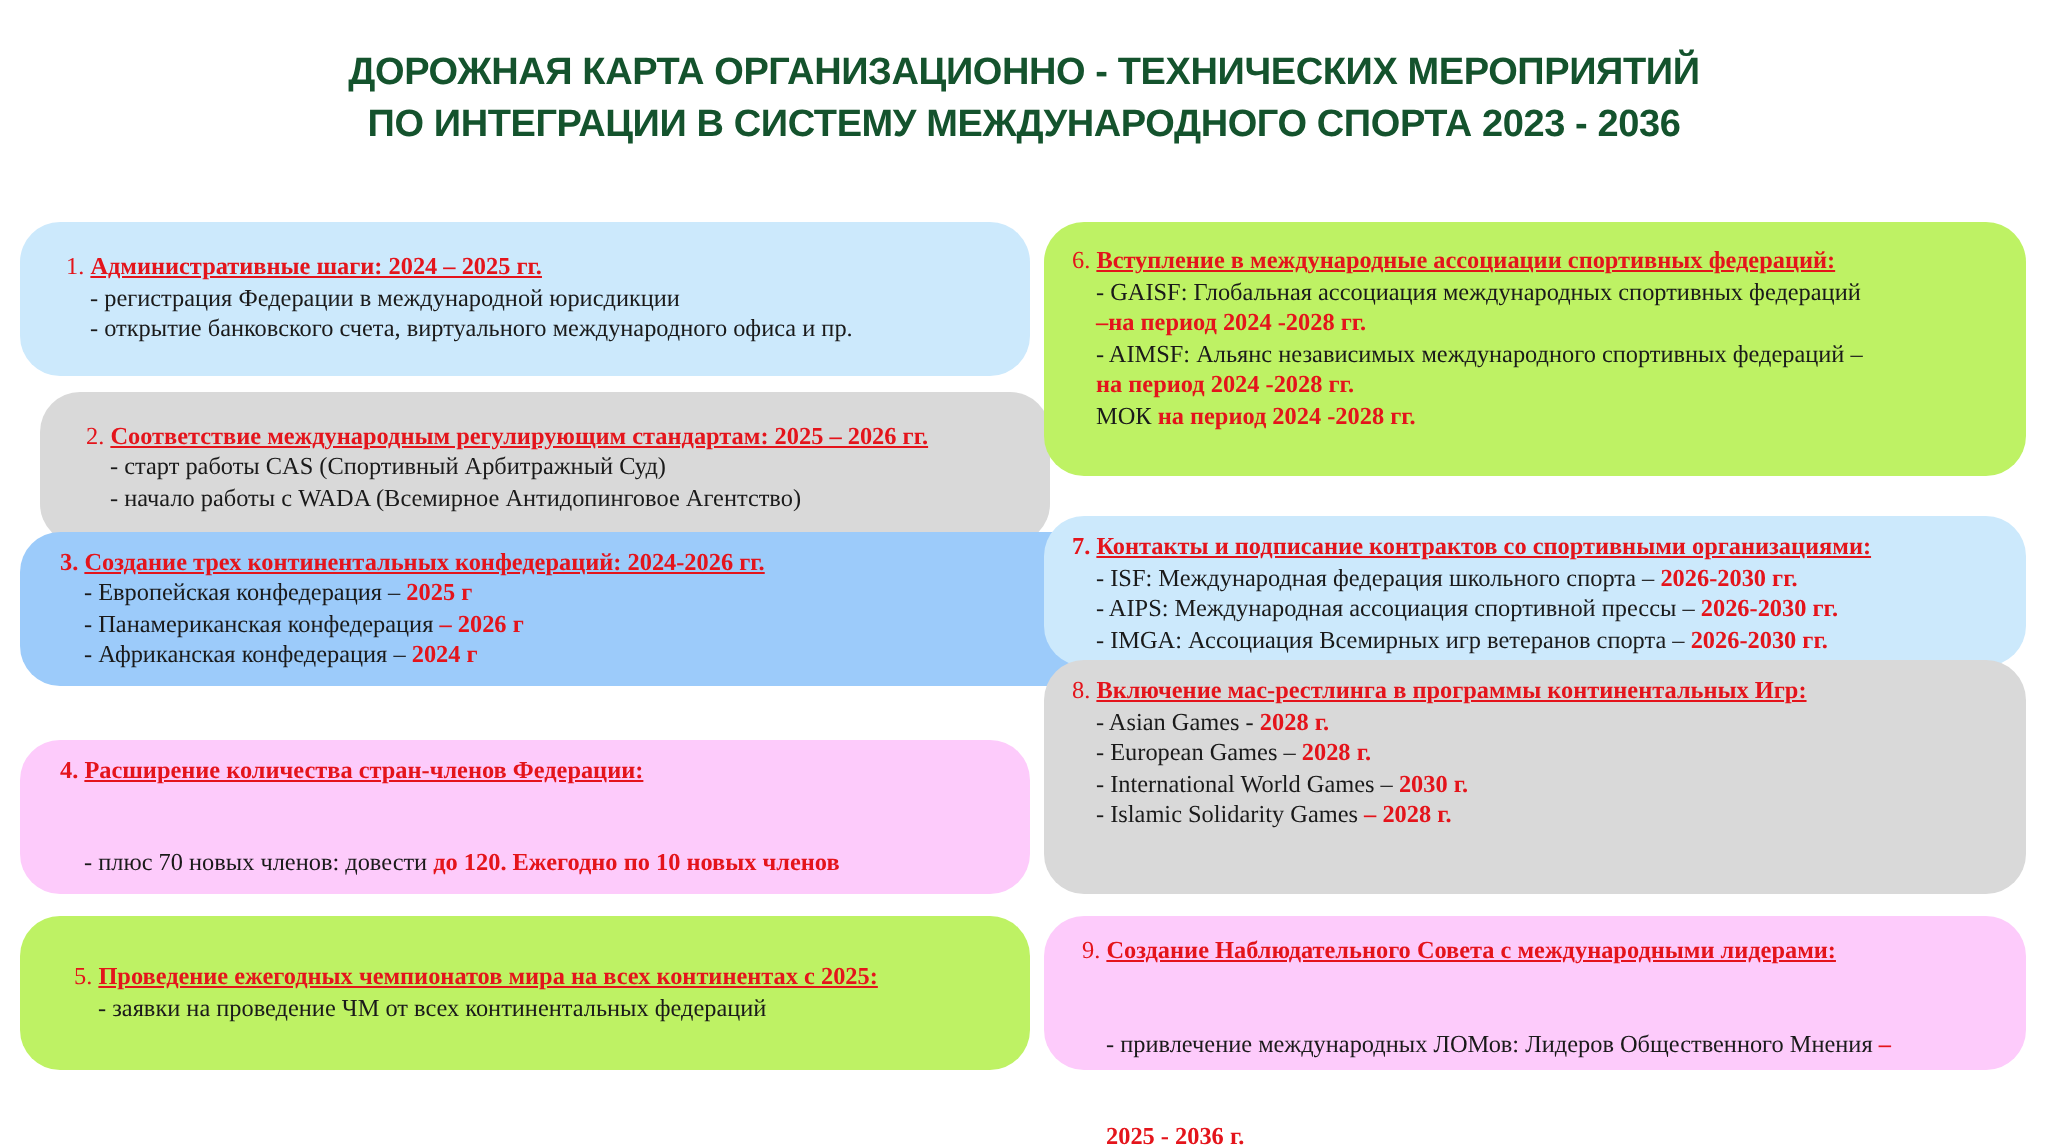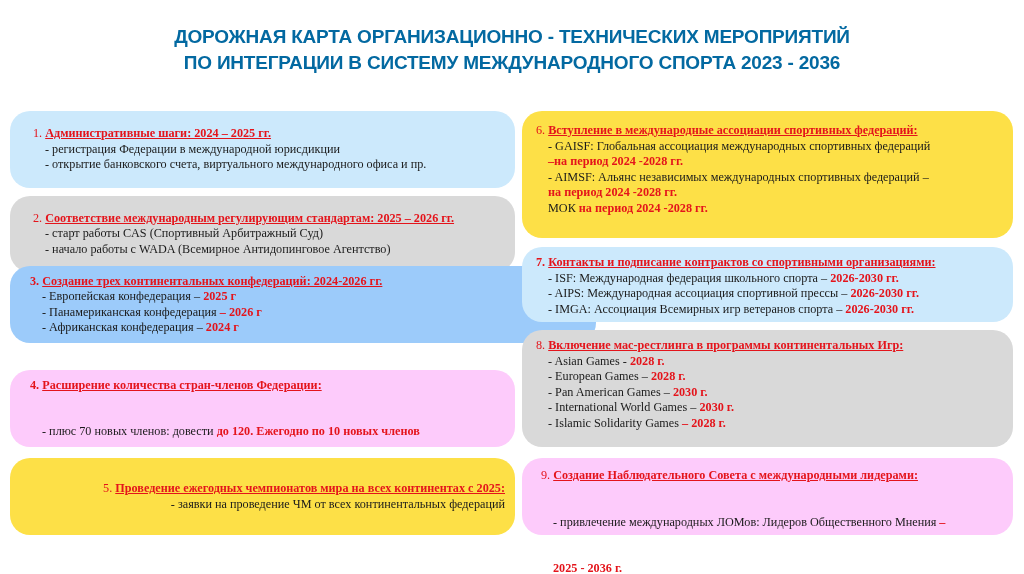--- a/index.html
+++ b/index.html
@@ -3,99 +3,98 @@
 <meta charset="utf-8">
 <style>
   html, body { margin:0; padding:0; }
   body {
     width:1024px; height:574px; background:#ffffff; position:relative; overflow:hidden;
     font-family:"Liberation Serif", serif;
   }
   .title {
     position:absolute; left:0; top:24px; width:1024px; text-align:center;
     font-family:"Liberation Sans", sans-serif; font-weight:bold;
-    color:#0369a1; font-size:19px; line-height:26px; letter-spacing:-0.2px;
+    color:#14532d; font-size:19px; line-height:26px; letter-spacing:-0.2px;
   }
   .title div { display:block; }
   .box {
     position:absolute; box-sizing:border-box;
     padding:0 10px 0 23px; font-size:12.2px; line-height:15.5px; color:#1a1a1a;
     display:flex; flex-direction:column; justify-content:center;border-radius:20px;
   }
   .box.top { justify-content:flex-start; }
   .head { color:#e4141b; font-weight:bold; }
   .head .num { color:#e4141b; font-weight:normal; }
   .head .num.bold { font-weight:bold; }
   .head .txt { text-decoration:underline; }
   .line { padding-left:12px; }
   .red { color:#e4141b; font-weight:bold; }
   .blue1 { background:#cce9fc; }
   .grey { background:#d9d9d9; }
   .blue2 { background:#9ccbfa; }
   .pink { background:#fdcbfb;gap:31px; }
-  .green { background:#fde047; }
+  .green { background:#bef264; }
 </style>
 </head>
 <body>
 
 <div class="title">
   <div>ДОРОЖНАЯ КАРТА ОРГАНИЗАЦИОННО - ТЕХНИЧЕСКИХ МЕРОПРИЯТИЙ</div>
   <div>ПО ИНТЕГРАЦИИ В СИСТЕМУ МЕЖДУНАРОДНОГО СПОРТА 2023 - 2036</div>
 </div>
 
 <div class="box blue1" style="left:10px;top:111px;width:505px;height:77px;">
   <div class="head"><span class="num">1.</span> <span class="txt">Административные шаги: 2024 – 2025 гг.</span></div>
   <div class="line"><span>- регистрация Федерации в международной юрисдикции</span></div>
   <div class="line"><span>- открытие банковского счета, виртуального международного офиса и пр.</span></div>
 </div>
 
-<div class="box grey" style="left:10px;top:196px;width:505px;height:76px;">
+<div class="box grey" style="left:20px;top:196px;width:505px;height:76px;">
   <div class="head"><span class="num">2.</span> <span class="txt">Соответствие международным регулирующим стандартам: 2025 – 2026 гг.</span></div>
   <div class="line"><span>- старт работы CAS (Спортивный Арбитражный Суд)</span></div>
   <div class="line"><span>- начало работы с WADA (Всемирное Антидопинговое Агентство)</span></div>
 </div>
 
 <div class="box blue2" style="left:10px;top:266px;width:586px;height:77px;padding-left:20px;">
   <div class="head"><span class="num bold">3.</span> <span class="txt">Создание трех континентальных конфедераций: 2024-2026 гг.</span></div>
   <div class="line"><span>- Европейская конфедерация – </span><span class="red">2025 г</span></div>
   <div class="line"><span>- Панамериканская конфедерация </span><span class="red">– 2026 г</span></div>
   <div class="line"><span>- Африканская конфедерация – </span><span class="red">2024 г</span></div>
 </div>
 
 <div class="box pink" style="left:10px;top:370px;width:505px;height:77px;padding-left:20px;">
   <div class="head"><span class="num bold">4.</span> <span class="txt">Расширение количества стран-членов Федерации:</span></div>
   <div class="line"><span>- плюс 70 новых членов: довести </span><span class="red">до 120. Ежегодно по 10 новых членов</span></div>
 </div>
 
-<div class="box green top" style="left:10px;top:458px;width:505px;height:77px;padding-left:27px;padding-top:23px;align-items:flex-end;">
+<div class="box green top" style="left:10px;top:458px;width:505px;height:77px;padding-left:27px;padding-top:23px;">
   <div class="head"><span class="num">5.</span> <span class="txt">Проведение ежегодных чемпионатов мира на всех континентах с 2025:</span></div>
   <div class="line"><span>- заявки на проведение ЧМ от всех континентальных федераций</span></div>
 </div>
 
 <div class="box green top" style="left:522px;top:111px;width:491px;height:127px;padding-top:12px;padding-left:14px;">
   <div class="head"><span class="num">6.</span> <span class="txt">Вступление в международные ассоциации спортивных федераций:</span></div>
   <div class="line"><span>- GAISF: Глобальная ассоциация международных спортивных федераций</span></div>
   <div class="line"><span></span><span class="red">–на период 2024 -2028 гг.</span></div>
-  <div class="line"><span>- AIMSF: Альянс независимых международных спортивных федераций –</span></div>
+  <div class="line"><span>- AIMSF: Альянс независимых международного спортивных федераций –</span></div>
   <div class="line"><span></span><span class="red">на период 2024 -2028 гг.</span></div>
   <div class="line"><span>МОК </span><span class="red">на период 2024 -2028 гг.</span></div>
 </div>
 
-<div class="box blue1 top" style="left:522px;top:247px;width:491px;height:75px;padding-top:8px;padding-left:14px;">
+<div class="box blue1 top" style="left:522px;top:258px;width:491px;height:75px;padding-top:8px;padding-left:14px;">
   <div class="head"><span class="num bold">7.</span> <span class="txt">Контакты и подписание контрактов со спортивными  организациями:</span></div>
   <div class="line"><span>- ISF: Международная федерация школьного спорта – </span><span class="red">2026-2030 гг.</span></div>
   <div class="line"><span>- AIPS: Международная ассоциация спортивной прессы – </span><span class="red">2026-2030 гг.</span></div>
   <div class="line"><span>- IMGA: Ассоциация Всемирных игр ветеранов спорта – </span><span class="red">2026-2030 гг.</span></div>
 </div>
 
 <div class="box grey top" style="left:522px;top:330px;width:491px;height:117px;padding-top:8px;padding-left:14px;">
   <div class="head"><span class="num">8.</span> <span class="txt">Включение мас-рестлинга в программы континентальных Игр:</span></div>
   <div class="line"><span>- Asian Games  - </span><span class="red">2028 г.</span></div>
   <div class="line"><span>- European Games – </span><span class="red">2028 г.</span></div>
-  <div class="line"><span>- Pan American Games – </span><span class="red">2030 г.</span></div>
   <div class="line"><span>- International World Games – </span><span class="red">2030 г.</span></div>
   <div class="line"><span>- Islamic Solidarity Games </span><span class="red">– 2028 г.</span></div>
 </div>
 
 <div class="box pink top" style="left:522px;top:458px;width:491px;height:77px;padding-top:10px;padding-left:19px;">
   <div class="head"><span class="num">9.</span> <span class="txt">Создание Наблюдательного Совета с международными лидерами:</span></div>
   <div class="line"><span>- привлечение международных ЛОМов: Лидеров Общественного Мнения </span><span class="red">–</span></div>
   <div class="line"><span></span><span class="red">2025 - 2036 г.</span></div>
 </div>
 

